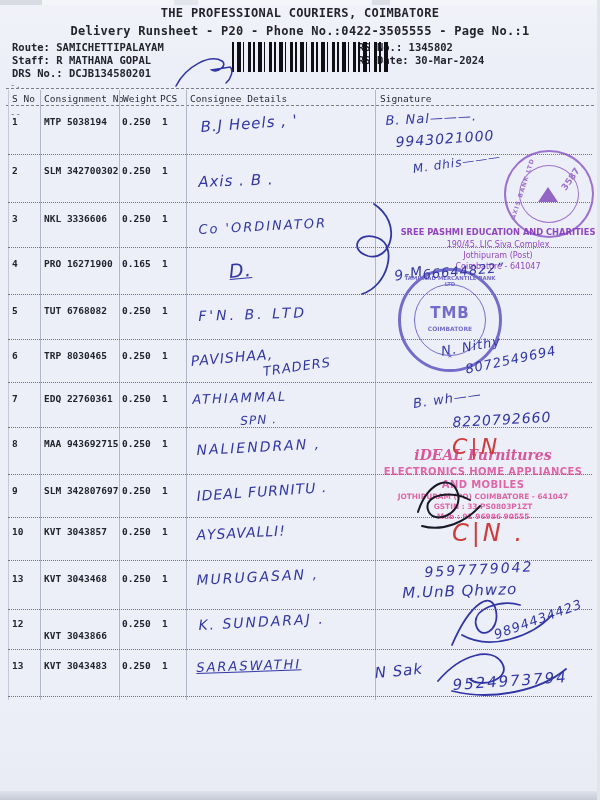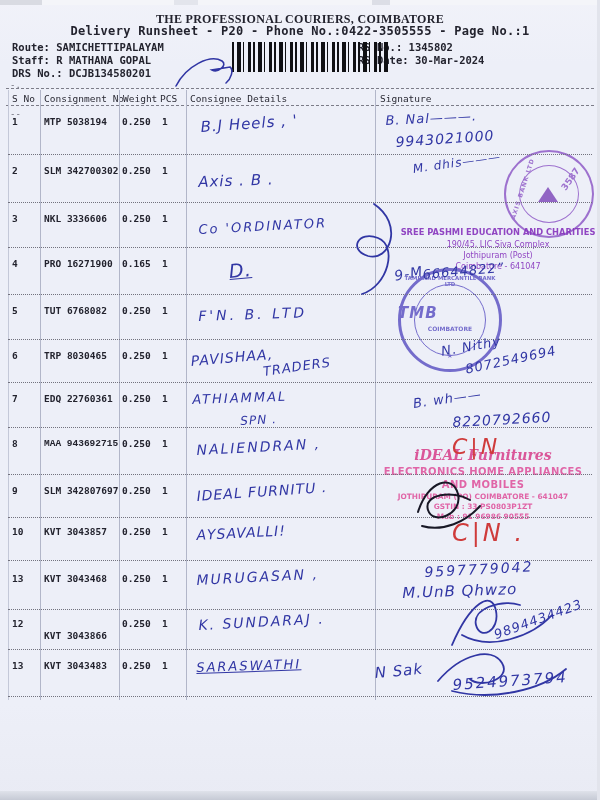--- a/index.html
+++ b/index.html
@@ -38,34 +38,34 @@
   .axis{left:504px;top:150px;width:90px;height:88px;opacity:.8;}
   .ax-o{position:absolute;left:0;top:0;right:0;bottom:0;border:2px solid #8a52c4;border-radius:50%;}
   .ax-i{position:absolute;left:15px;top:15px;right:15px;bottom:15px;border:1.5px solid #8a52c4;border-radius:50%;}
   .ax-flame{position:absolute;left:34px;top:37px;width:0;height:0;border-left:10px solid transparent;border-right:10px solid transparent;border-bottom:15px solid #7b43b8;}
   .ax-num{position:absolute;left:54px;top:24px;transform:rotate(-55deg);font-size:9px;color:#8a52c4;font-weight:bold;font-family:"DejaVu Sans",sans-serif;}
   .ax-bank{position:absolute;left:5px;top:68px;transform:rotate(-72deg);transform-origin:0 0;font-size:6px;color:#8a52c4;font-weight:bold;letter-spacing:1px;font-family:"DejaVu Sans",sans-serif;white-space:nowrap;}
   .tmb{left:398px;top:268px;width:104px;height:104px;opacity:.82;color:#5a50c2;font-family:"DejaVu Sans",sans-serif;}
   .tmb-o{position:absolute;left:0;top:0;right:0;bottom:0;border:3px solid #5a50c2;border-radius:50%;}
   .tmb-i{position:absolute;left:16px;top:16px;right:16px;bottom:16px;border:1.5px solid #5a50c2;border-radius:50%;}
   .tmb-name{position:absolute;top:7px;left:6px;width:92px;text-align:center;font-size:5.4px;font-weight:bold;}
-  .tmb-abbr{position:absolute;top:36px;left:0;width:100%;text-align:left;font-size:15px;font-weight:bold;letter-spacing:1px;font-style:italic;}
+  .tmb-abbr{position:absolute;top:36px;left:0;width:100%;text-align:center;font-size:15px;font-weight:bold;letter-spacing:1px;}
   .tmb-city{position:absolute;top:57px;left:0;width:100%;text-align:center;font-size:6px;font-weight:bold;}
   .tmb-star{position:absolute;top:84px;left:0;width:100%;text-align:center;font-size:7px;}
   svg.scribble{position:absolute;z-index:4;overflow:visible;}
 </style>
 </head>
 <body>
 
 <div class="page">
   <div class="edge-top"></div>
   <div class="edge-bottom"></div>
   <div class="edge-right"></div>
 
-  <div class="prt title" style="top:12px;font-family:Liberation Serif, serif;">THE PROFESSIONAL COURIERS, COIMBATORE</div>
+  <div class="prt title" style="top:6px;">THE PROFESSIONAL COURIERS, COIMBATORE</div>
   <div class="prt title" style="top:24px;">Delivery Runsheet - P20 - Phone No.:0422-3505555 - Page No.:1</div>
 
   <span class="prt info" style="left:12px;top:41px;"><span>Route:</span> <span>SAMICHETTIPALAYAM</span></span>
   <span class="prt info" style="left:12px;top:54px;"><span>Staff:</span> <span>R MATHANA GOPAL</span></span>
   <span class="prt info" style="left:12px;top:67px;"><span>DRS No.:</span> <span>DCJB134580201</span></span>
   <span class="prt info" style="left:358px;top:41px;"><span>RS No.:</span> <span>1345802</span></span>
   <span class="prt info" style="left:358px;top:54px;"><span>RS Date:</span> <span>30-Mar-2024</span></span>
 
   <div class="barcode"></div>
   <svg class="scribble" style="left:168px;top:48px;" width="80" height="45">
@@ -187,21 +187,21 @@
     <span class="cell" style="left:114px;top:10px;">0.250</span>
     <span class="cell" style="left:154px;top:10px;">1</span>
     <span class="hw" style="left:184px;top:9px;font-size:13px;transform:rotate(-2deg);letter-spacing:2px;">ATHIAMMAL</span>
     <span class="hw" style="left:232px;top:31px;font-size:12px;transform:rotate(-3deg);">SPN .</span>
     <span class="hw" style="left:404px;top:13px;font-size:13px;transform:rotate(-8deg);">B. wh——</span>
     <span class="hw" style="left:444px;top:31px;font-size:14px;transform:rotate(-3deg);">8220792660</span>
   </div>
 
   <div class="row" style="top:428px;height:46px;">
     <span class="cell" style="left:4px;top:10px;">8</span>
-    <span class="cell" style="left:36px;top:10px;font-family:Liberation Mono, monospace;">MAA 943692715</span>
+    <span class="cell" style="left:36px;top:10px;">MAA 943692715</span>
     <span class="cell" style="left:114px;top:10px;">0.250</span>
     <span class="cell" style="left:154px;top:10px;">1</span>
     <span class="hw" style="left:188px;top:14px;font-size:14px;transform:rotate(-3deg);letter-spacing:2px;">NALIENDRAN ,</span>
     <span class="cn" style="left:444px;top:6px;font-size:22px;">C|N</span>
   </div>
 
   <div class="row" style="top:475px;height:42px;">
     <span class="cell" style="left:4px;top:10px;">9</span>
     <span class="cell" style="left:36px;top:10px;">SLM 342807697</span>
     <span class="cell" style="left:114px;top:10px;">0.250</span>

